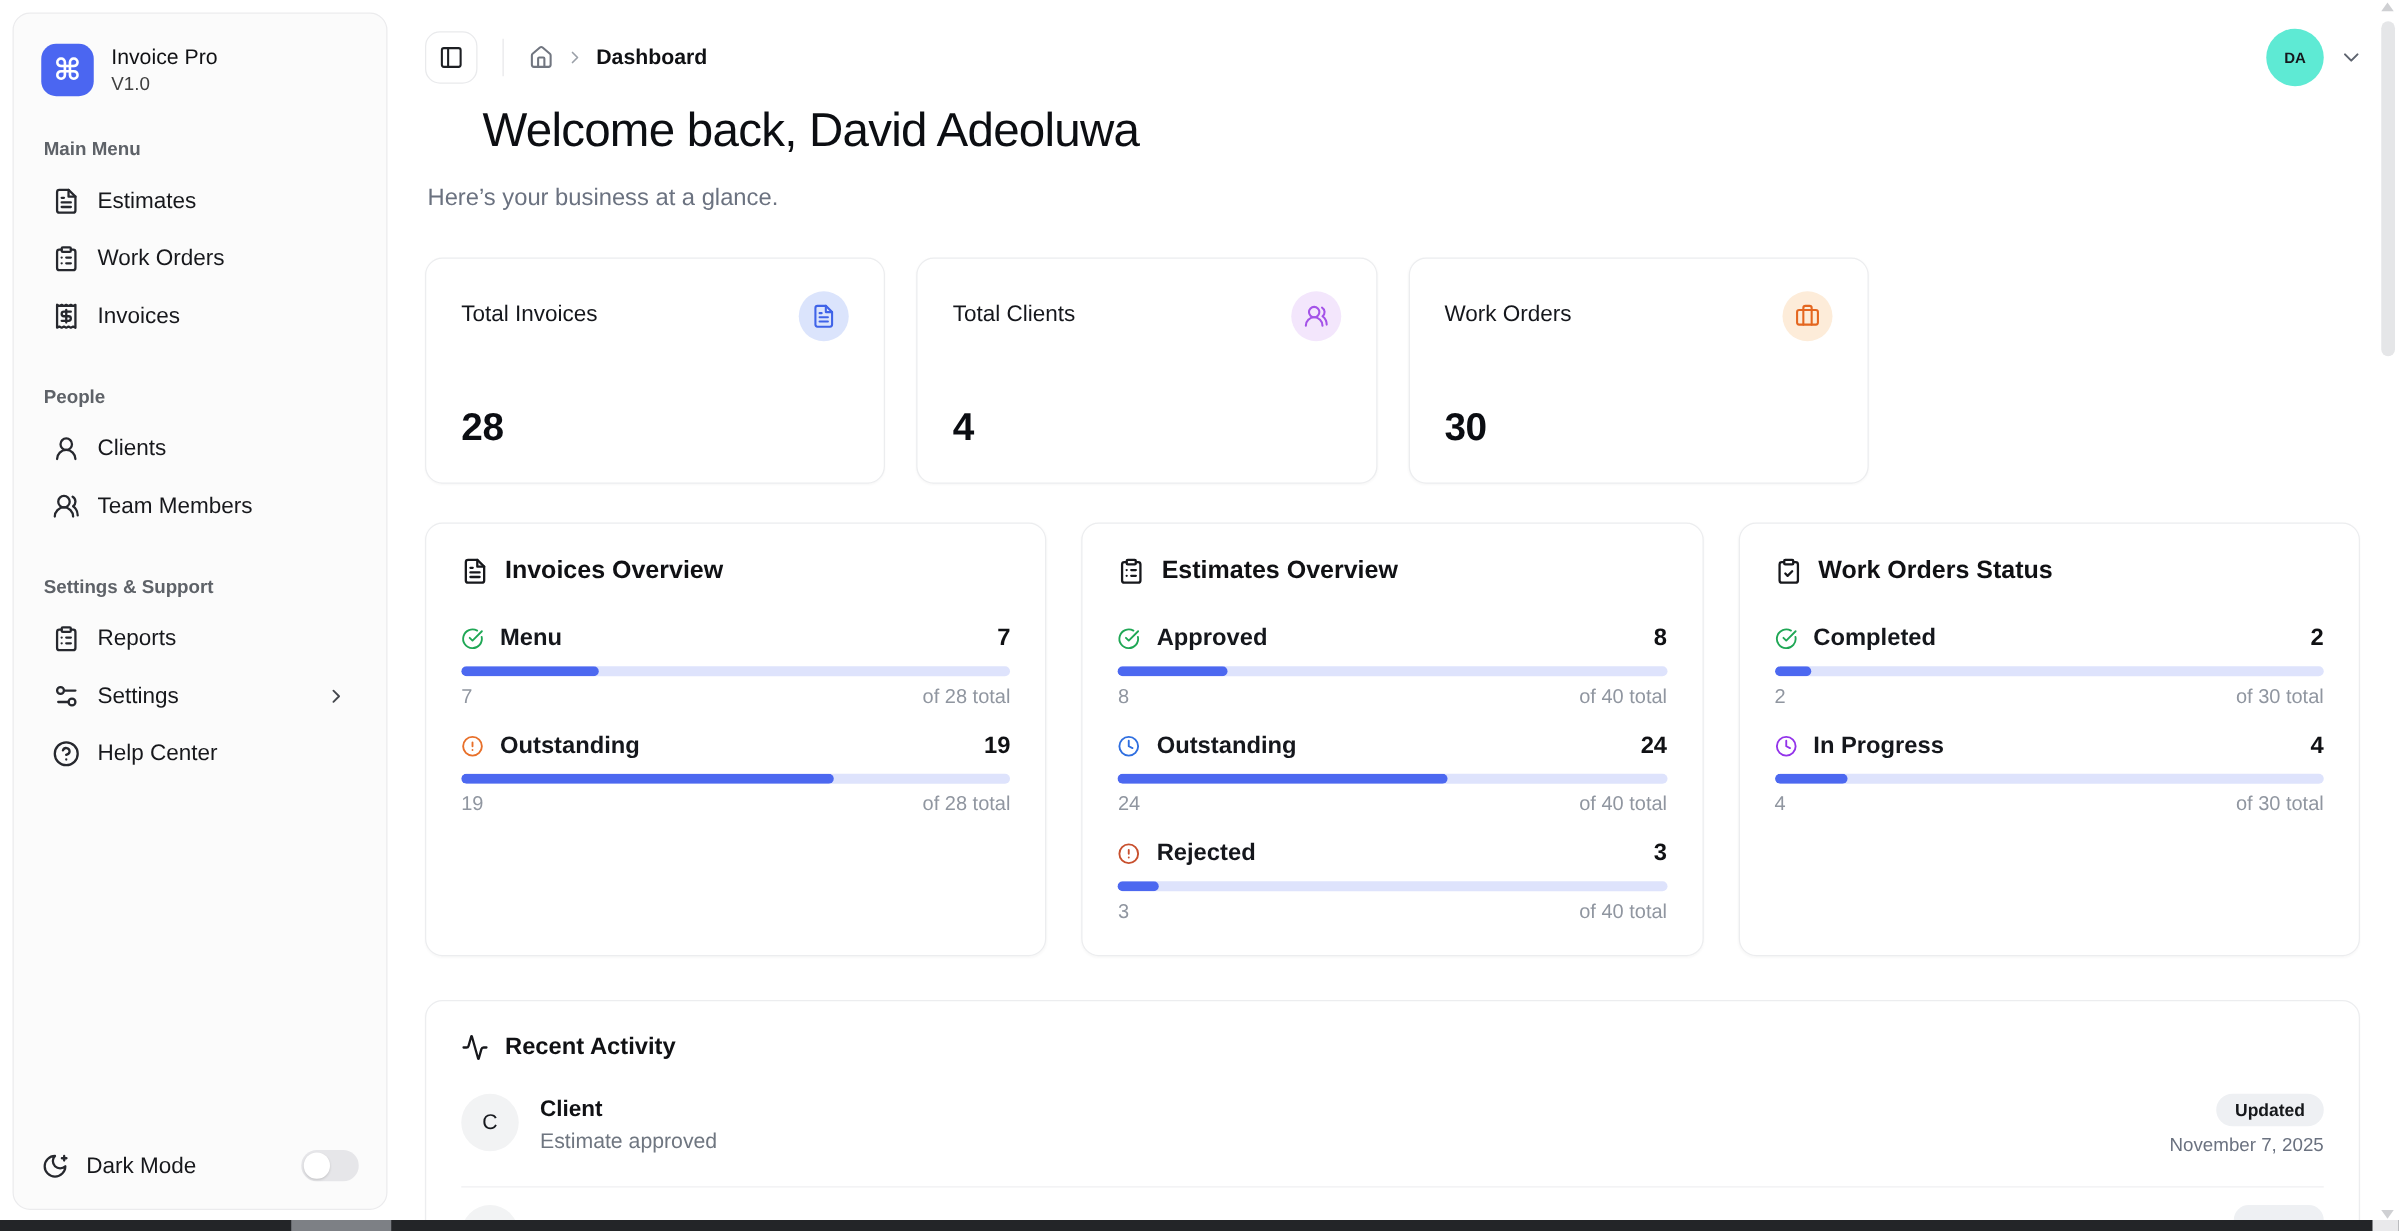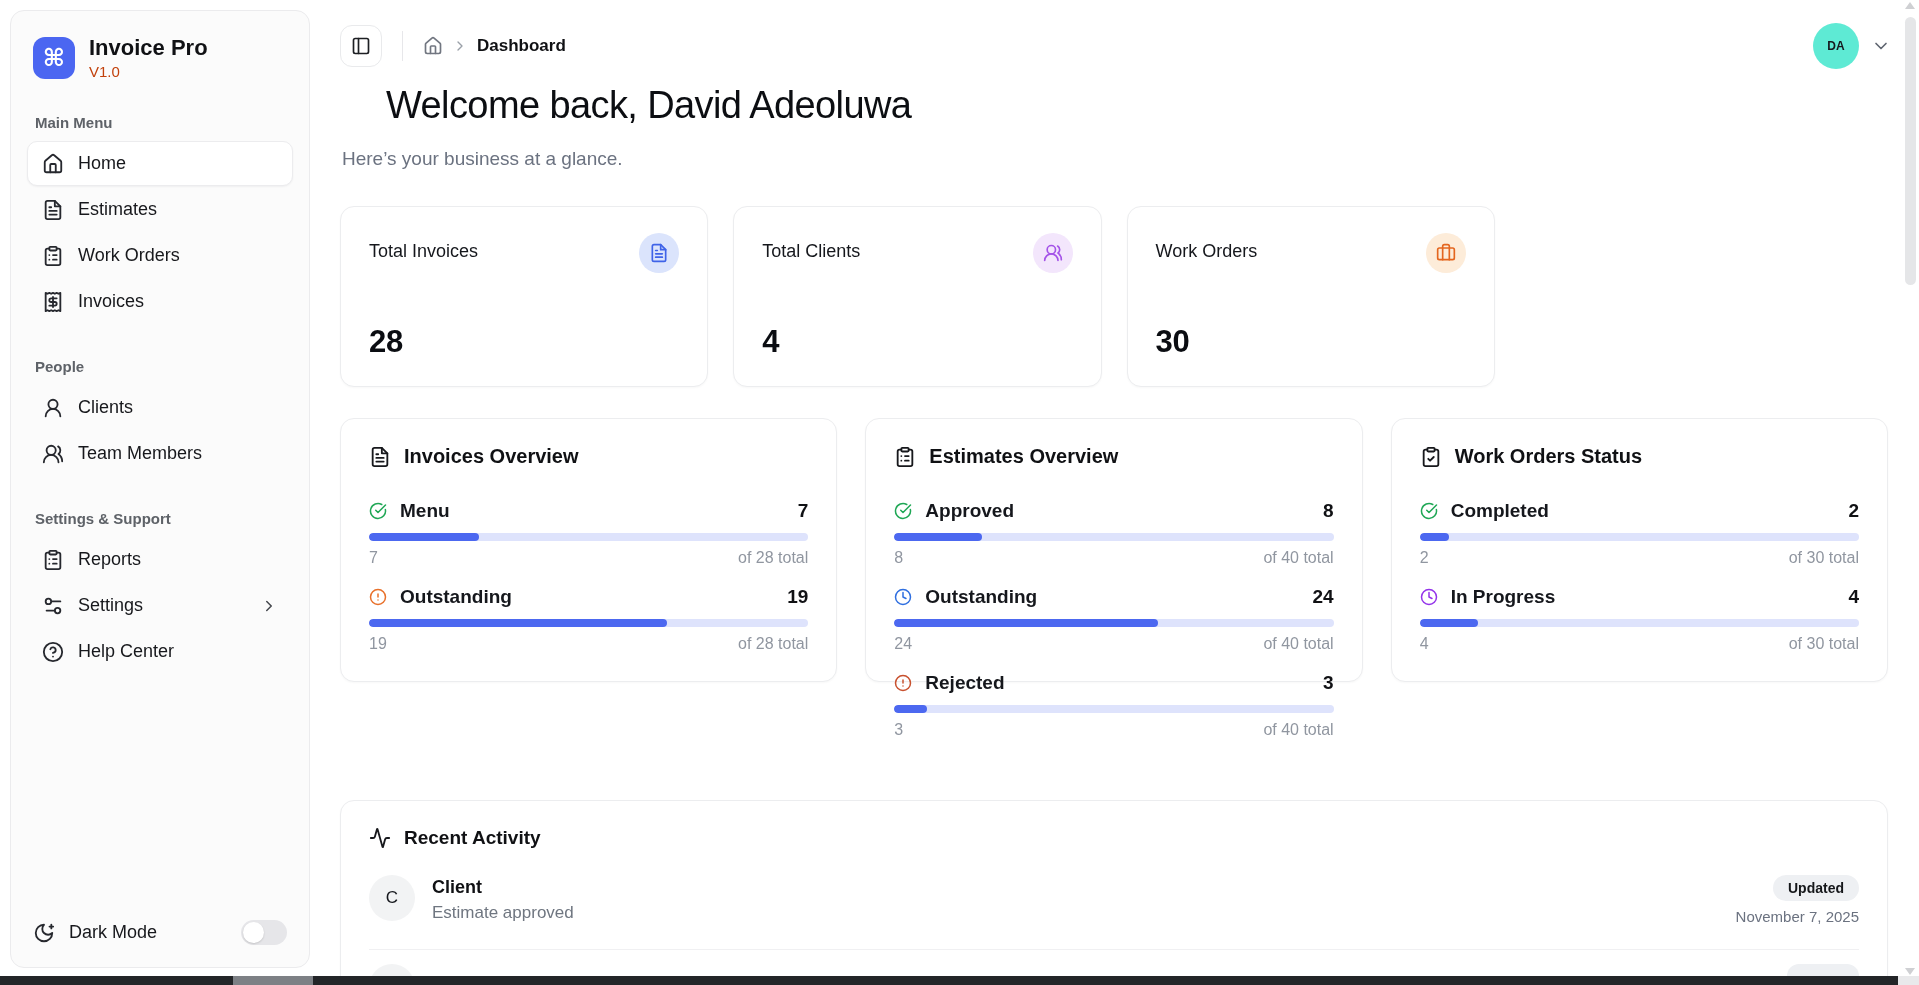--- a/index.html
+++ b/index.html
@@ -12,22 +12,22 @@
 
   
   .sidebar {
     position:absolute; left:10px; top:10px; width:300px; height:958px;
     background:#fbfbfb; border:1px solid #ebebed; border-radius:14px;
     padding:22px 16px 20px 16px;
   }
   .logo-row { display:flex; align-items:center; gap:14px; padding-left:6px; margin-top:2px; }
   .logo-badge { width:42px; height:42px; border-radius:12px; background:#4b66f1; color:#fff;
     display:flex; align-items:center; justify-content:center; font-size:24px; font-weight:600; }
-  .logo-name { font-size:22px; font-weight:700; color:#101114; line-height:1.2; }
-  .logo-ver { font-size:15px; color:#c2410c; margin-top:2px; }
+  .logo-name { font-size:17px; font-weight:400; color:#101114; line-height:1.2; }
+  .logo-ver { font-size:15px; color:#404040; margin-top:2px; }
   .section-label { font-size:15px; font-weight:600; color:#5e6268; margin:34px 0 10px 8px; }
   .nav-item { display:flex; align-items:center; gap:14px; height:45px; padding:0 14px;
     border-radius:10px; font-size:18px; color:#17181c; cursor:pointer; border:1px solid transparent; }
   .nav-item + .nav-item { margin-top:1px; }
   .nav-item.active { background:#ffffff; border:1px solid #ececee; box-shadow:0 1px 2px rgba(16,24,40,.05); font-weight:500; }
   .nav-item .ic { width:22px; height:22px; color:#26282e; flex:none; }
   .nav-item .chev-r { margin-left:auto; color:#44474d; }
   .darkmode-row { position:absolute; left:22px; right:22px; bottom:22px; display:flex; align-items:center; gap:14px; font-size:18px; color:#17181c; }
   .darkmode-row .ic { width:22px; height:22px; color:#26282e; }
   .toggle { margin-left:auto; width:46px; height:25px; border-radius:999px; background:#e6e6e9; position:relative; cursor:pointer; }
@@ -63,21 +63,21 @@
   .stat-ic { width:40px; height:40px; border-radius:50%; display:flex; align-items:center; justify-content:center; }
   .stat-ic .ic { width:20px; height:20px; }
   .ic-green  { background:#d9f1e3; color:#16a34a; }
   .ic-blue   { background:#dbe4fc; color:#3f63e8; }
   .ic-purple { background:#f3e6fc; color:#a453e8; }
   .ic-orange { background:#fdecd9; color:#e4661f; }
   .stat-value { position:absolute; left:28px; bottom:26px; font-size:31px; font-weight:700; color:#0b0d12; letter-spacing:-0.3px; }
 
   
   .overviews { position:absolute; left:340px; top:418px; width:1548px; display:grid; grid-template-columns:repeat(3,1fr); gap:28px; }
-  .ov-card { height:264px; background:#fff; border:1px solid #ecedef; border-radius:14px; padding:26px 28px; box-shadow:0 1px 2px rgba(16,24,40,.03); }
+  .ov-card { height:347px; background:#fff; border:1px solid #ecedef; border-radius:14px; padding:26px 28px; box-shadow:0 1px 2px rgba(16,24,40,.03); }
   .ov-head { display:flex; align-items:center; gap:13px; }
   .ov-head .ic { width:22px; height:22px; color:#17181c; }
   .ov-title { font-size:20px; font-weight:700; color:#101114; }
   .ov-rows { margin-top:32px; }
   .ov-row + .ov-row { margin-top:19px; }
   .ov-row-head { display:flex; align-items:center; }
   .ov-row-head .ic { width:18px; height:18px; flex:none; }
   .row-ic-green  { color:#1fa755; }
   .row-ic-orange { color:#e8702a; }
   .row-ic-blue   { color:#2f6fe0; }
@@ -219,26 +219,20 @@
   <div class="logo-row">
     <div class="logo-badge">⌘</div>
     <div>
       <div class="logo-name">Invoice Pro</div>
       <div class="logo-ver">V1.0</div>
     </div>
   </div>
 
   <div class="section-label">Main Menu</div>
   <nav>
-    <div class="nav-item active">
-      <svg class="ic">
-          <use href="#i-home"></use>
-        </svg>
-      <span>Home</span>
-    </div>
     <div class="nav-item">
       <svg class="ic">
           <use href="#i-file-text"></use>
         </svg>
       <span>Estimates</span>
     </div>
     <div class="nav-item">
       <svg class="ic">
           <use href="#i-clipboard-list"></use>
         </svg>

